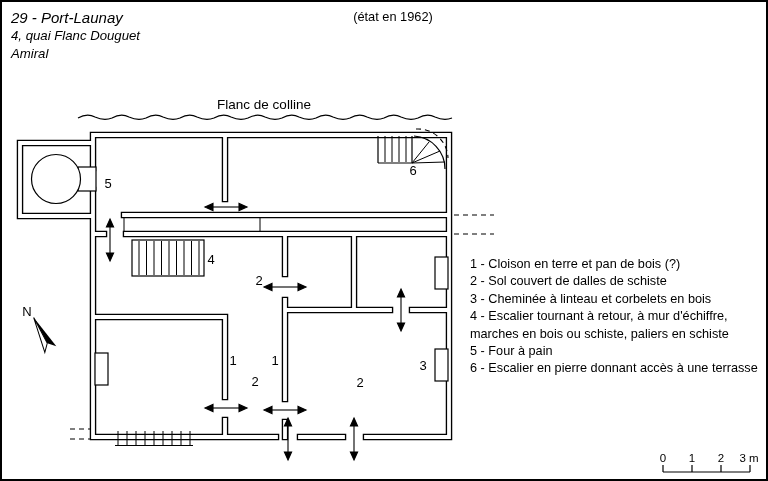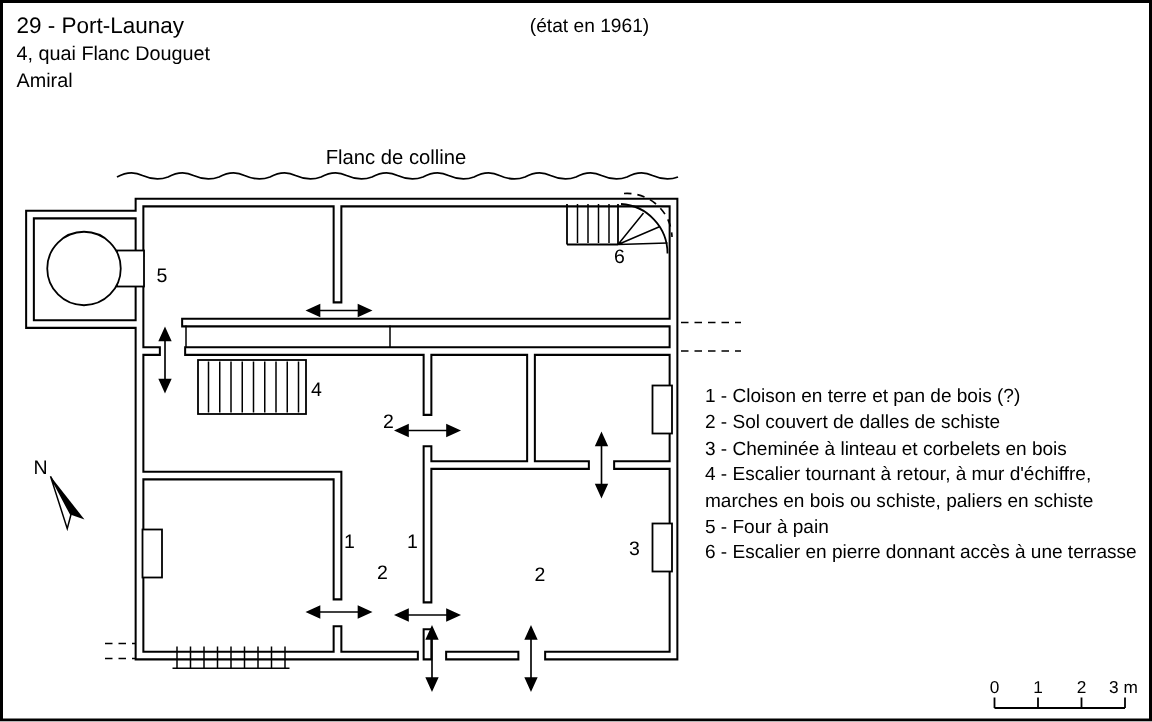--- a/index.html
+++ b/index.html
@@ -2,21 +2,21 @@
 <html><head>
 <meta charset="utf-8">
 <style>
   html,body{margin:0;padding:0;background:#e8e8e8;}
   .canvas{
     position:relative;width:768px;height:481px;background:#ffffff;
     border:2px solid #000;box-sizing:border-box;overflow:hidden;
     font-family:"Liberation Sans", sans-serif;color:#000;
   }
   .abs{position:absolute;}
-  .hdr{left:9px;top:6px;}
+  .hdr{left:9px;top:6px;font-style:italic;}
   .hdr-l1{font-size:15px;line-height:19px;}
   .hdr-l2{font-size:13.2px;line-height:18px;}
   .title-block{left:241px;top:6px;width:300px;text-align:center;}
   .t1{font-size:14.2px;line-height:18px;}
   .t2{font-size:12.8px;line-height:17px;}
   .legend{left:468px;top:254px;width:302px;font-size:12.7px;line-height:17.4px;}
   .legend-item{white-space:normal;}
   svg{position:absolute;left:0;top:0;}
   svg text{font-family:"Liberation Sans", sans-serif;fill:#000;}
   .wall-outer{stroke:#000;stroke-width:6.5;fill:none;stroke-linecap:square;}
@@ -130,21 +130,21 @@
     </g>
   </svg>
 
   <div class="abs hdr">
     <div class="hdr-l1">29 - Port-Launay</div>
     <div class="hdr-l2">4, quai Flanc Douguet</div>
     <div class="hdr-l2">Amiral</div>
   </div>
 
   <div class="abs title-block">
-    <div class="t2">(état en 1961)</div>
+    <div class="t2">(état en 1962)</div>
   </div>
 
   <div class="abs legend">
     <div class="legend-item">1 - Cloison en terre et pan de bois (?)</div>
     <div class="legend-item">2 - Sol couvert de dalles de schiste</div>
     <div class="legend-item">3 - Cheminée à linteau et corbelets en bois</div>
     <div class="legend-item">4 - Escalier tournant à retour, à mur d'échiffre, marches en bois ou schiste, paliers en schiste</div>
     <div class="legend-item">5 - Four à pain</div>
     <div class="legend-item">6 - Escalier en pierre donnant accès à une terrasse</div>
   </div>

